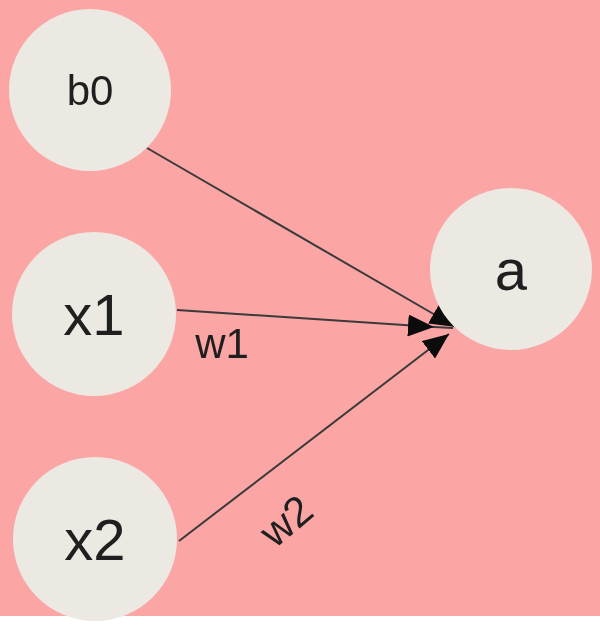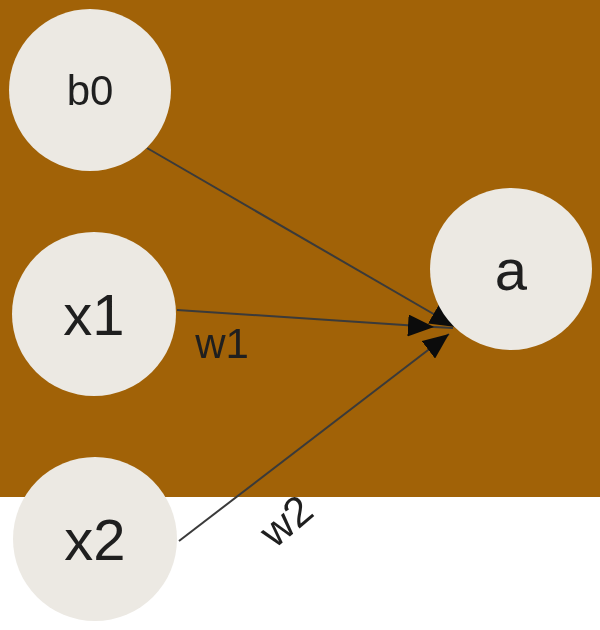--- a/index.html
+++ b/index.html
@@ -7,22 +7,22 @@
     padding: 0;
     width: 600px;
     height: 630px;
     background: #ffffff;
     overflow: hidden;
     font-family: "Liberation Sans", "DejaVu Sans", sans-serif;
   }
   #stage {
     position: relative;
     width: 600px;
-    height: 497px;
-    background: #a16207;
+    height: 616px;
+    background: #fca5a5;
   }
   svg text {
     font-family: "Liberation Sans", "DejaVu Sans", sans-serif;
   }
 </style>
 </head>
 <body>
 
 <div id="stage">
   <svg id="net-svg" width="600" height="630" viewBox="0 0 600 630">

